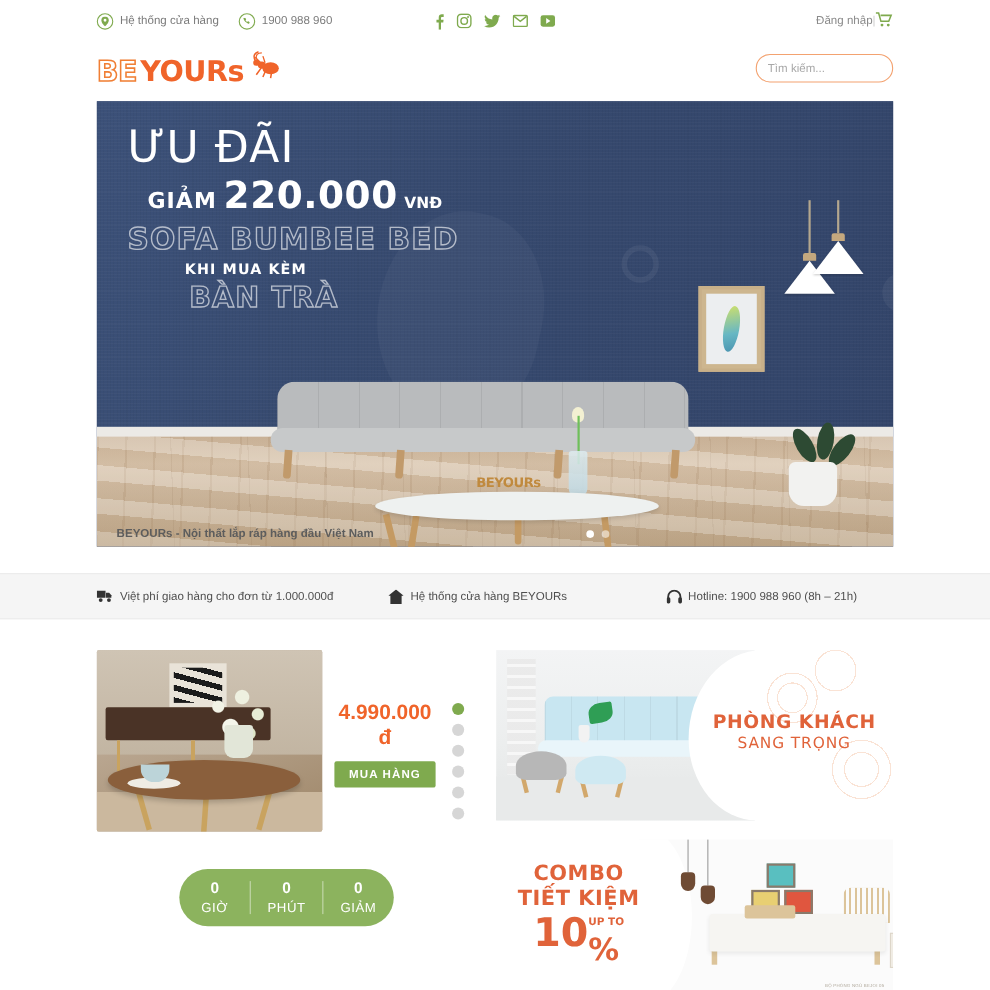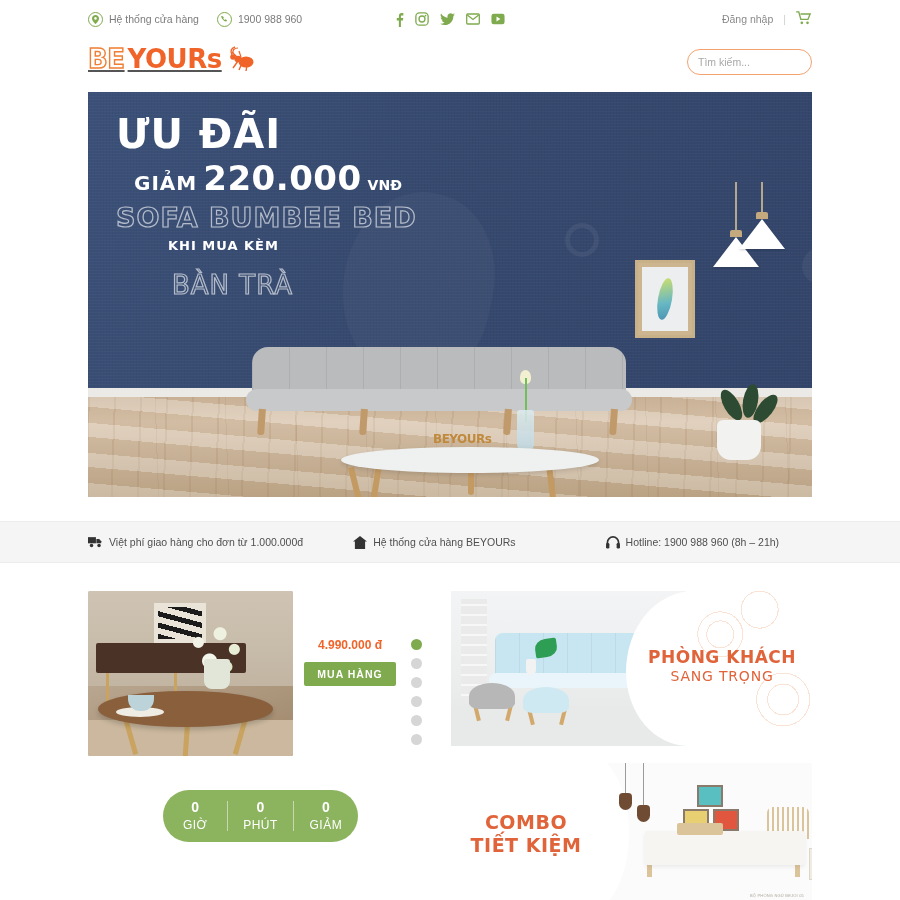--- a/index.html
+++ b/index.html
@@ -14,27 +14,27 @@
   .tb-left { display:flex; align-items:center; gap:18px; }
   .tb-item { display:flex; align-items:center; gap:6px; font-size:10.5px; color:#7b7b7b; }
   .circ-ico {
     width:15px; height:15px; border:1.2px solid #7faa4e; border-radius:50%;
     display:flex; align-items:center; justify-content:center; color:#7faa4e; font-size:8px; line-height:1;
   }
   .tb-social { position:absolute; left:0; right:0; display:flex; justify-content:center; gap:11px; pointer-events:none; }
   .tb-social > * { pointer-events:auto; }
   .soc { color:#7faa4e; display:flex; align-items:center; justify-content:center; }
   .soc svg { display:block; }
-  .tb-right { margin-left:auto; display:flex; align-items:center; gap:10px; font-size:10.5px; color:#8a8a8a; }
+  .tb-right { margin-left:auto; display:flex; align-items:center; font-size:10.5px; color:#8a8a8a; }
   .tb-sep { color:#cfcfcf; }
   .cart-ico { color:#7faa4e; }
 
   
   .header { height:48px; display:flex; align-items:center; padding:0 88px; }
-  .logo { display:flex; gap:3px;text-decoration:underline; }
+  .logo { display:flex; align-items:flex-end; gap:3px; }
   .logo-text { font-size:26px; font-weight:bold; letter-spacing:-0.5px; line-height:1; font-family:"DejaVu Sans", sans-serif; }
   .logo-be { color:#fff; -webkit-text-stroke:1.4px #f07f35; }
   .logo-yours { color:#f0642a; }
   .ant { margin-left:1px; margin-bottom:2px; }
 
   .nav { display:flex; align-items:center; gap:15px; margin-left:28px; }
   .nav-item { font-size:11px; font-weight:bold; color:#4a4a4a; letter-spacing:0.2px; white-space:nowrap; cursor:pointer; }
   .nav-item.active { color:#f0642a; }
 
   .search { margin-left:auto; width:125px; height:26px; border:1px solid #f3a270; border-radius:13px;
@@ -62,29 +62,29 @@
              background:repeating-linear-gradient(5deg, rgba(255,255,255,.22) 0 14px, rgba(160,125,90,.10) 14px 30px); }
 
   .blob { position:absolute; border-radius:50%; }
   .b1 { width:34px; height:34px; border:5px solid rgba(255,255,255,.06); left:477px; top:131px; }
   .b2 { width:36px; height:36px; background:rgba(255,255,255,.05); left:714px; top:156px; }
   .b4 { width:120px; height:120px; border:10px solid rgba(255,255,255,.045); left:150px; top:290px; }
   .b5 { width:150px; height:190px; border-radius:50% 50% 45% 55%; background:rgba(255,255,255,.035); left:255px; top:100px; transform:rotate(12deg); }
 
   .hero-copy { position:absolute; left:28px; top:22px; width:360px; color:#fff;
                font-family:"DejaVu Sans", sans-serif; }
-  .h-uudai { font-size:40px; font-weight:bold; letter-spacing:1px; line-height:1; }
+  .h-uudai { font-size:40px; font-weight:normal; letter-spacing:1px; line-height:1; }
   .h-row2 { display:flex; align-items:baseline; gap:6px; margin-top:4px; margin-left:18px;text-align:center; }
   .h-giam { font-size:20px; font-weight:bold; letter-spacing:1px; }
   .h-price { font-size:34px; font-weight:bold; letter-spacing:0.5px; }
   .h-vnd { font-size:14px; font-weight:bold; }
   .h-sofa { margin-top:4px; font-size:27px; font-weight:bold; letter-spacing:1px;
             color:transparent; -webkit-text-stroke:1.2px rgba(255,255,255,.62); }
   .h-khi { margin-top:5px; margin-left:52px; font-size:13px; font-weight:bold; letter-spacing:1px; }
-  .h-ban { margin-top:17px; margin-left:56px; font-size:26px; font-weight:normal; letter-spacing:1px;
+  .h-ban { margin-top:3px; margin-left:56px; font-size:26px; font-weight:bold; letter-spacing:1px;
            color:transparent; -webkit-text-stroke:1.2px rgba(255,255,255,.62); }
 
   .frame { position:absolute; left:547px; top:168px; width:60px; height:78px;
            background:#cdb68f; border:3px solid #c8b089; padding:4px; }
   .frame-in { width:100%; height:100%; background:#eceef0; display:flex; align-items:center; justify-content:center; }
   .leaf { width:14px; height:42px; border-radius:50% 50% 50% 50%;
           background:linear-gradient(160deg,#cfe06a,#67b7c4 60%,#4a93b0);
           transform:rotate(10deg); }
 
   .lamp { position:absolute; }
@@ -150,21 +150,21 @@
   .pi-tleg { position:absolute; width:5px; height:38px; background:#c9a35f; }
   .pi-flowers { position:absolute; left:98px; top:34px; width:62px; height:58px; }
   .pi-vase { position:absolute; left:116px; top:68px; width:26px; height:30px; background:#e2e6d8; border-radius:3px 3px 8px 8px; }
   .pi-cup { position:absolute; left:40px; top:104px; width:26px; height:16px; background:#bcd4d9; border-radius:0 0 12px 12px; }
   .pi-plate { position:absolute; left:28px; top:116px; width:48px; height:10px; background:#efece4; border-radius:50%; }
   .pi-floor { position:absolute; left:0; right:0; bottom:0; height:36px; background:#cbb89e; }
 
   .promo-info { flex:1; display:flex; align-items:flex-start; padding-top:40px; }
   .promo-txt { flex:1; text-align:center; padding-left:8px; }
   .promo-title { font-size:15px; font-weight:bold; color:#454f54; line-height:1.32; letter-spacing:0.3px; }
-  .promo-price { margin-top:7px; font-size:12px; font-weight:bold; color:#f0642a; }
+  .promo-price { margin-top:7px; font-size:19px; font-weight:bold; color:#f0642a; }
   .promo-btn { display:inline-block; margin-top:10px; background:#7faa4e; color:#fff; font-size:10.5px;
                font-weight:bold; letter-spacing:1px; padding:6px 13px; border:none; border-radius:2px; cursor:pointer; }
   .vdots { width:34px; display:flex; flex-direction:column; align-items:center; gap:8px; padding-top:8px; }
   .vdot { width:11px; height:11px; border-radius:50%; background:#d6d6d6; cursor:pointer; }
   .vdot.on { background:#7faa4e; }
 
   .countdown { margin:34px auto 0 auto; width:195px; height:52px; background:#8cb35e; border-radius:26px;
                display:flex; align-items:center; justify-content:center; }
   .cd-cell { width:65px; text-align:center; color:#fff; }
   .cd-num { font-size:14px; font-weight:bold; line-height:1.1; }
@@ -382,20 +382,27 @@
         <div class="h-row2">
           <span class="h-giam">GIẢM</span>
           <span class="h-price">220.000</span>
           <span class="h-vnd">VNĐ</span>
         </div>
         <div class="h-sofa">SOFA BUMBEE BED</div>
         <div class="h-khi">KHI MUA KÈM</div>
         <div class="h-ban">BÀN TRÀ</div>
       </div>
 
+      <div class="hero-cap">
+        <span class="hero-cap-text">BEYOURs - Nội thất lắp ráp hàng đầu Việt Nam</span>
+        <span class="dots">
+          <span class="dot on"></span>
+          <span class="dot"></span>
+        </span>
+      </div>
     </div>
   </div>
 
   <div class="svc">
     <div class="svc-item">
       <span class="svc-ico">
         <svg width="15" height="12" viewBox="0 0 17 13">
             <path d="M0 1h9v7H0z" fill="#333"></path>
             <path d="M9.5 3h3.2l2.3 2.6V8H9.5z" fill="#333"></path>
             <circle cx="4" cy="10.5" r="2" fill="#333"></circle>
@@ -505,20 +512,27 @@
         <div class="bl-text">
           <div class="bl-t1">PHÒNG KHÁCH</div>
           <div class="bl-t2">SANG TRỌNG</div>
         </div>
       </div>
 
       <div class="bn-combo">
         <div class="bc-left">
           <div class="bc-t1">COMBO</div>
           <div class="bc-t2">TIẾT KIỆM</div>
+          <div class="bc-pct">
+            <span class="bc-10">10</span>
+            <span style="display:flex; flex-direction:column;">
+              <span class="bc-up">UP TO</span>
+              <span class="bc-percent">%</span>
+            </span>
+          </div>
         </div>
         <div class="bc-photo">
           <div class="bc-curve"></div>
           <div class="bc-lampcord" style="left:44px; height:30px;"></div>
           <div class="bc-lampshade" style="left:38px; top:30px;"></div>
           <div class="bc-lampcord" style="left:62px; height:42px;"></div>
           <div class="bc-lampshade" style="left:56px; top:42px;"></div>
           <div class="bc-pic" style="left:116px; top:22px; width:26px; height:22px; background:#59bfc0;"></div>
           <div class="bc-pic" style="left:102px; top:46px; width:26px; height:22px; background:#e8cf72;"></div>
           <div class="bc-pic" style="left:132px; top:46px; width:26px; height:22px; background:#e0563f;"></div>

